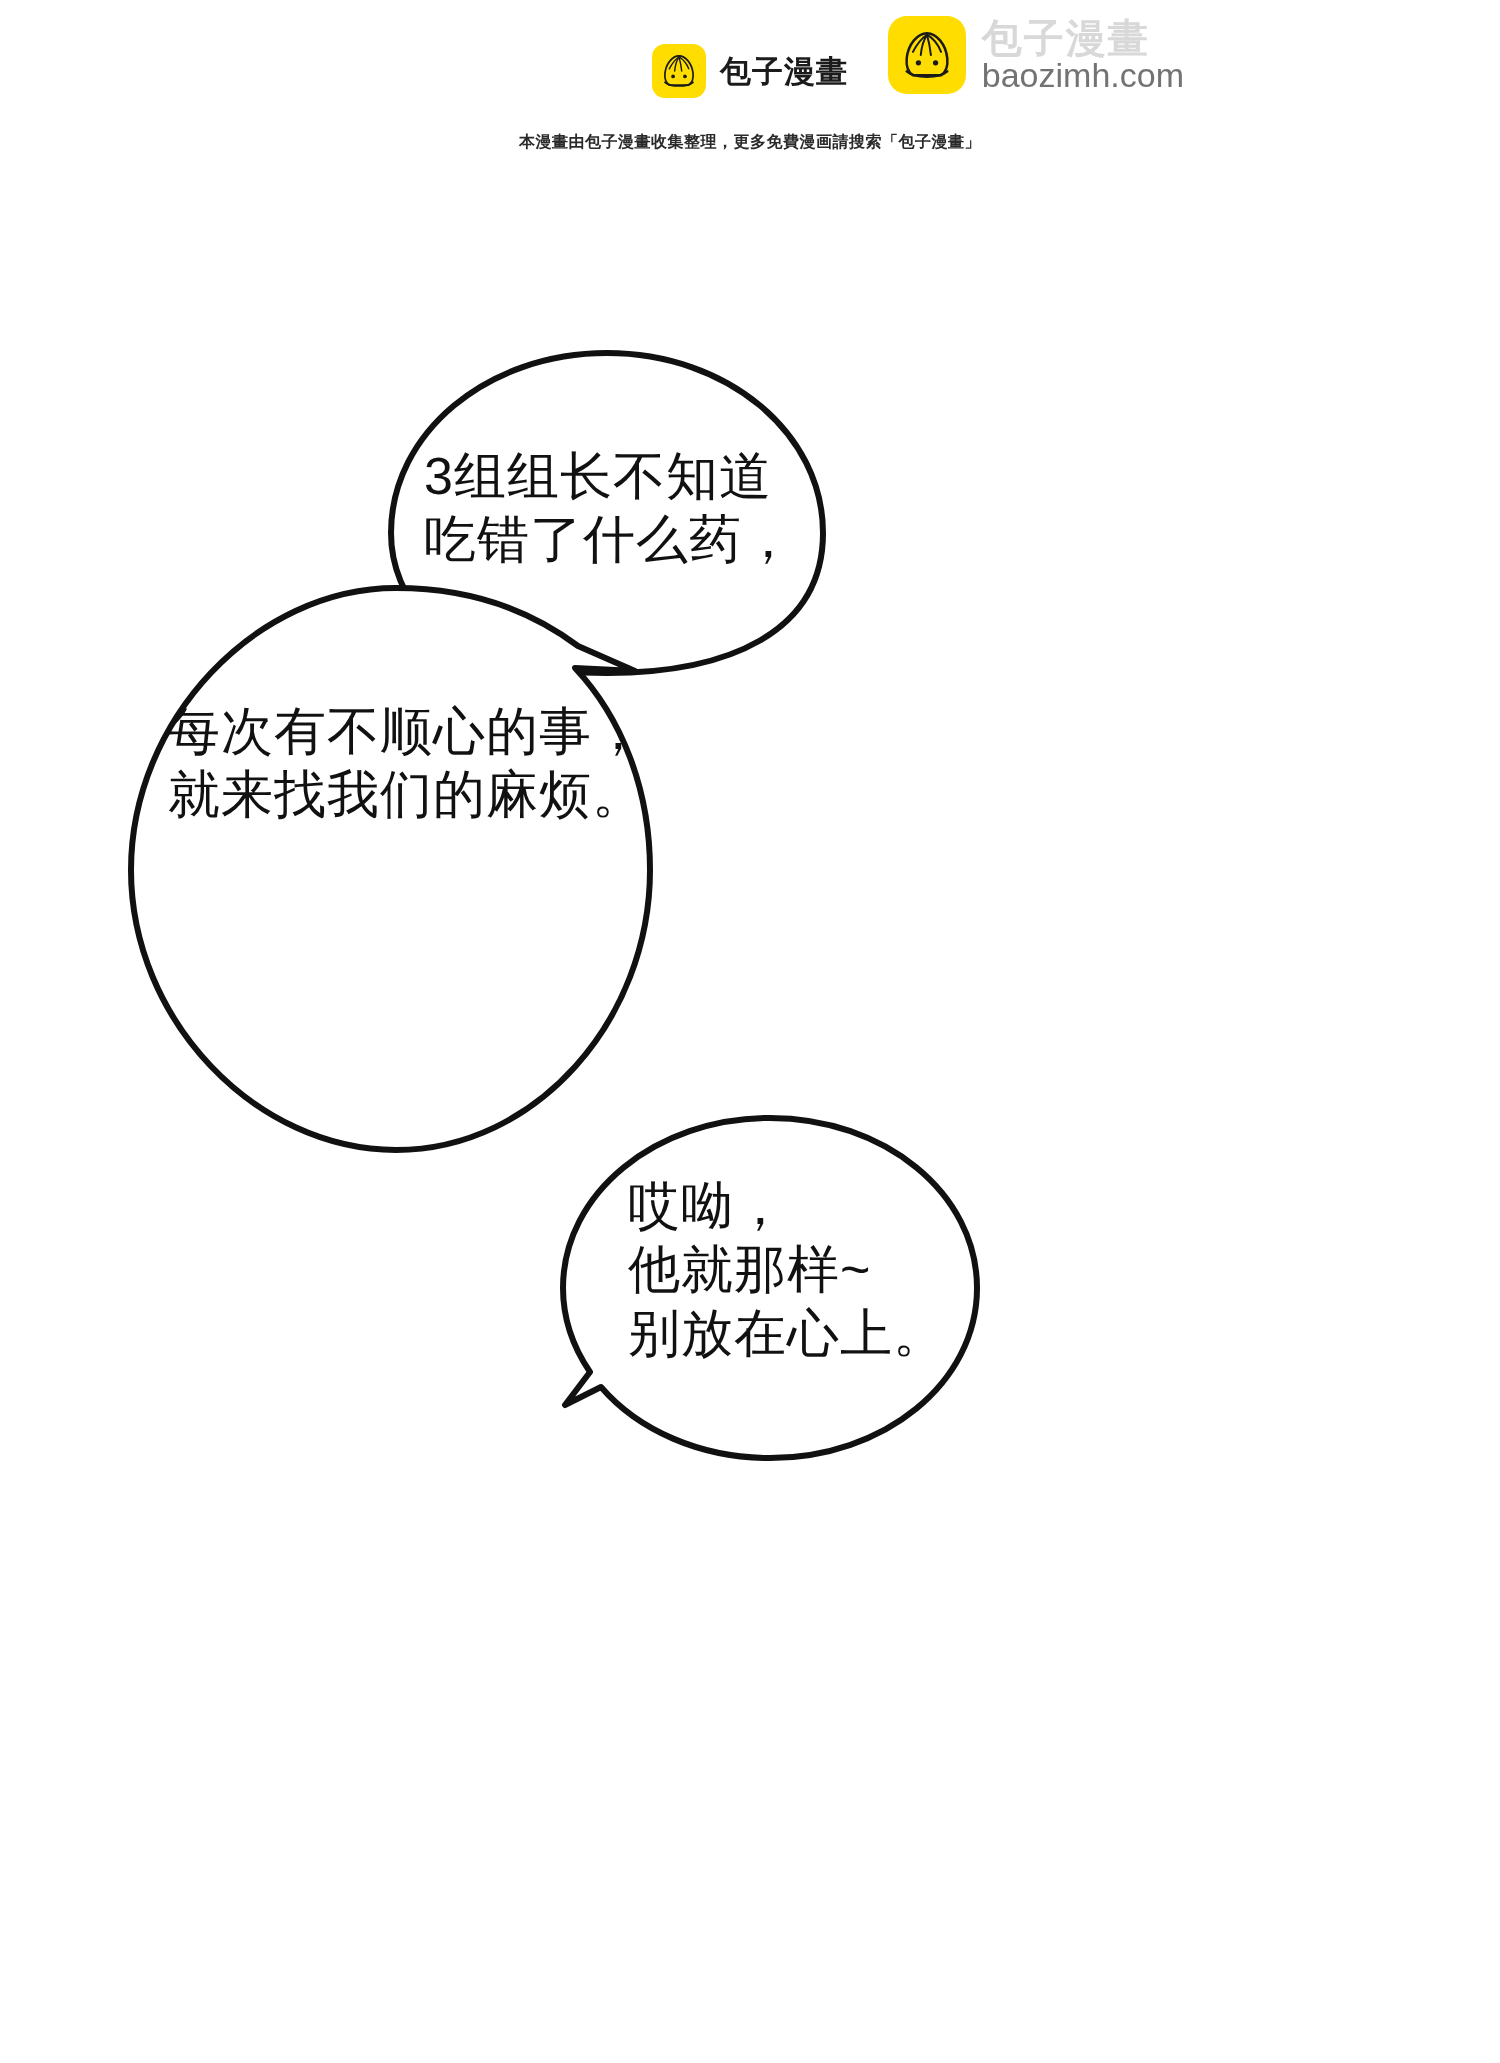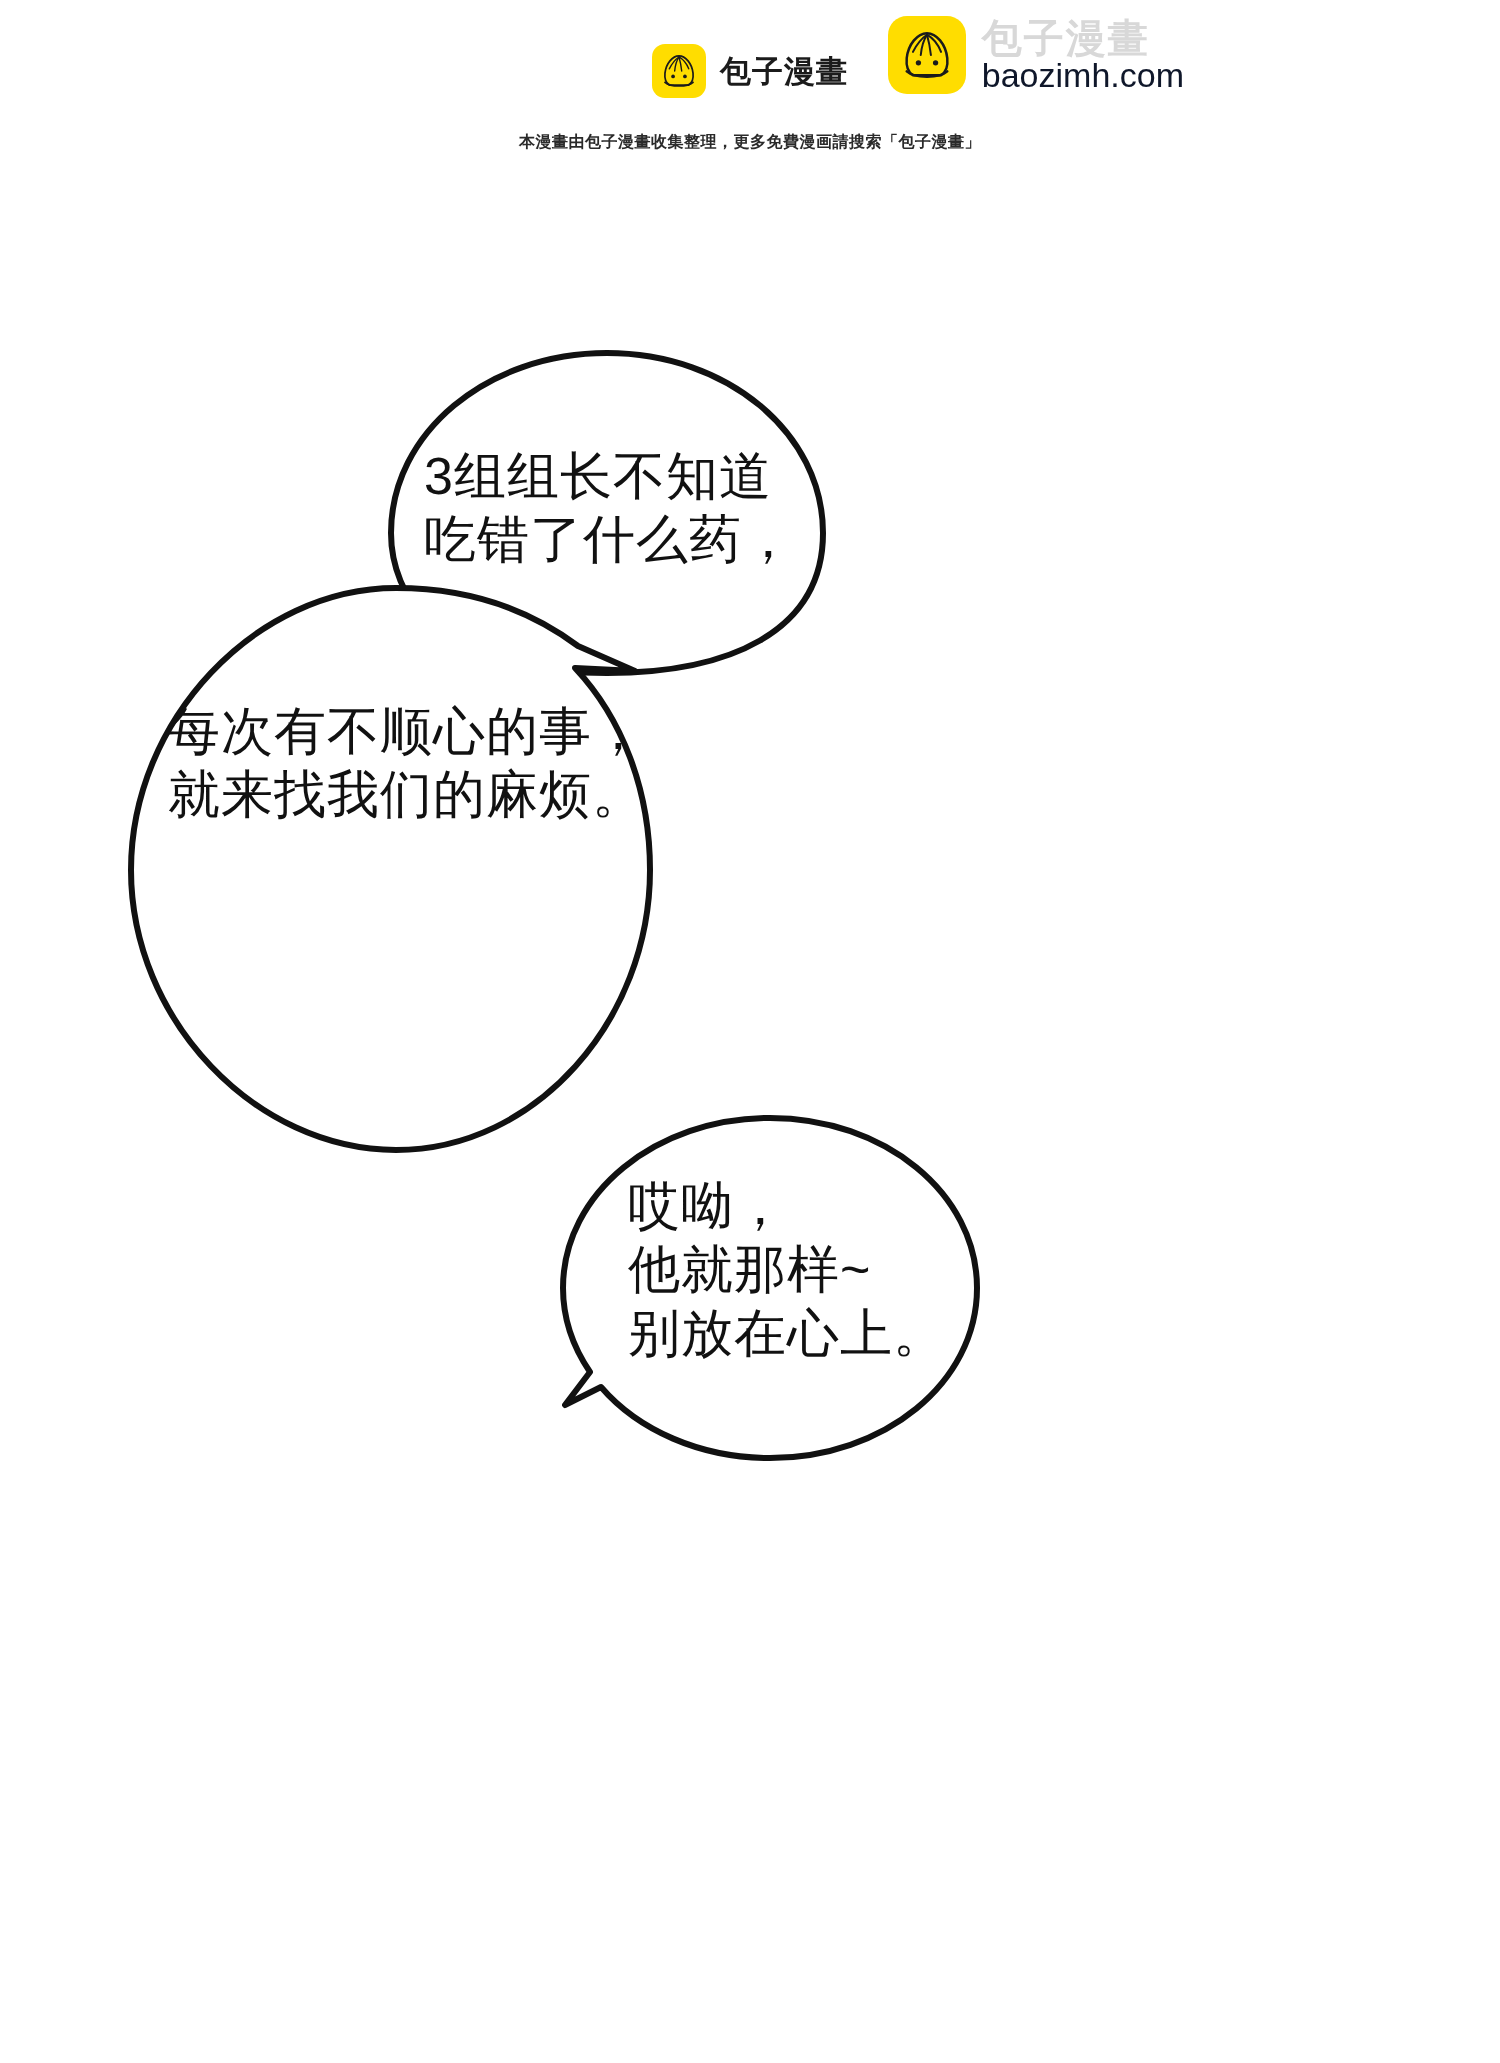--- a/index.html
+++ b/index.html
@@ -91,21 +91,21 @@
   }
   .wm-cn {
     font-size: 40px;
     font-weight: bold;
     color: #d8d8d8;
     letter-spacing: 2px;
     white-space: nowrap;
   }
   .wm-url {
     font-size: 34px;
-    color: #0f172a;
+    color: #737373;
     letter-spacing: 0px;
     margin-top: 0;
     white-space: nowrap;
   }
 
   
   .comic-panel {
     position: absolute;
     top: 190px;
     left: 0;

